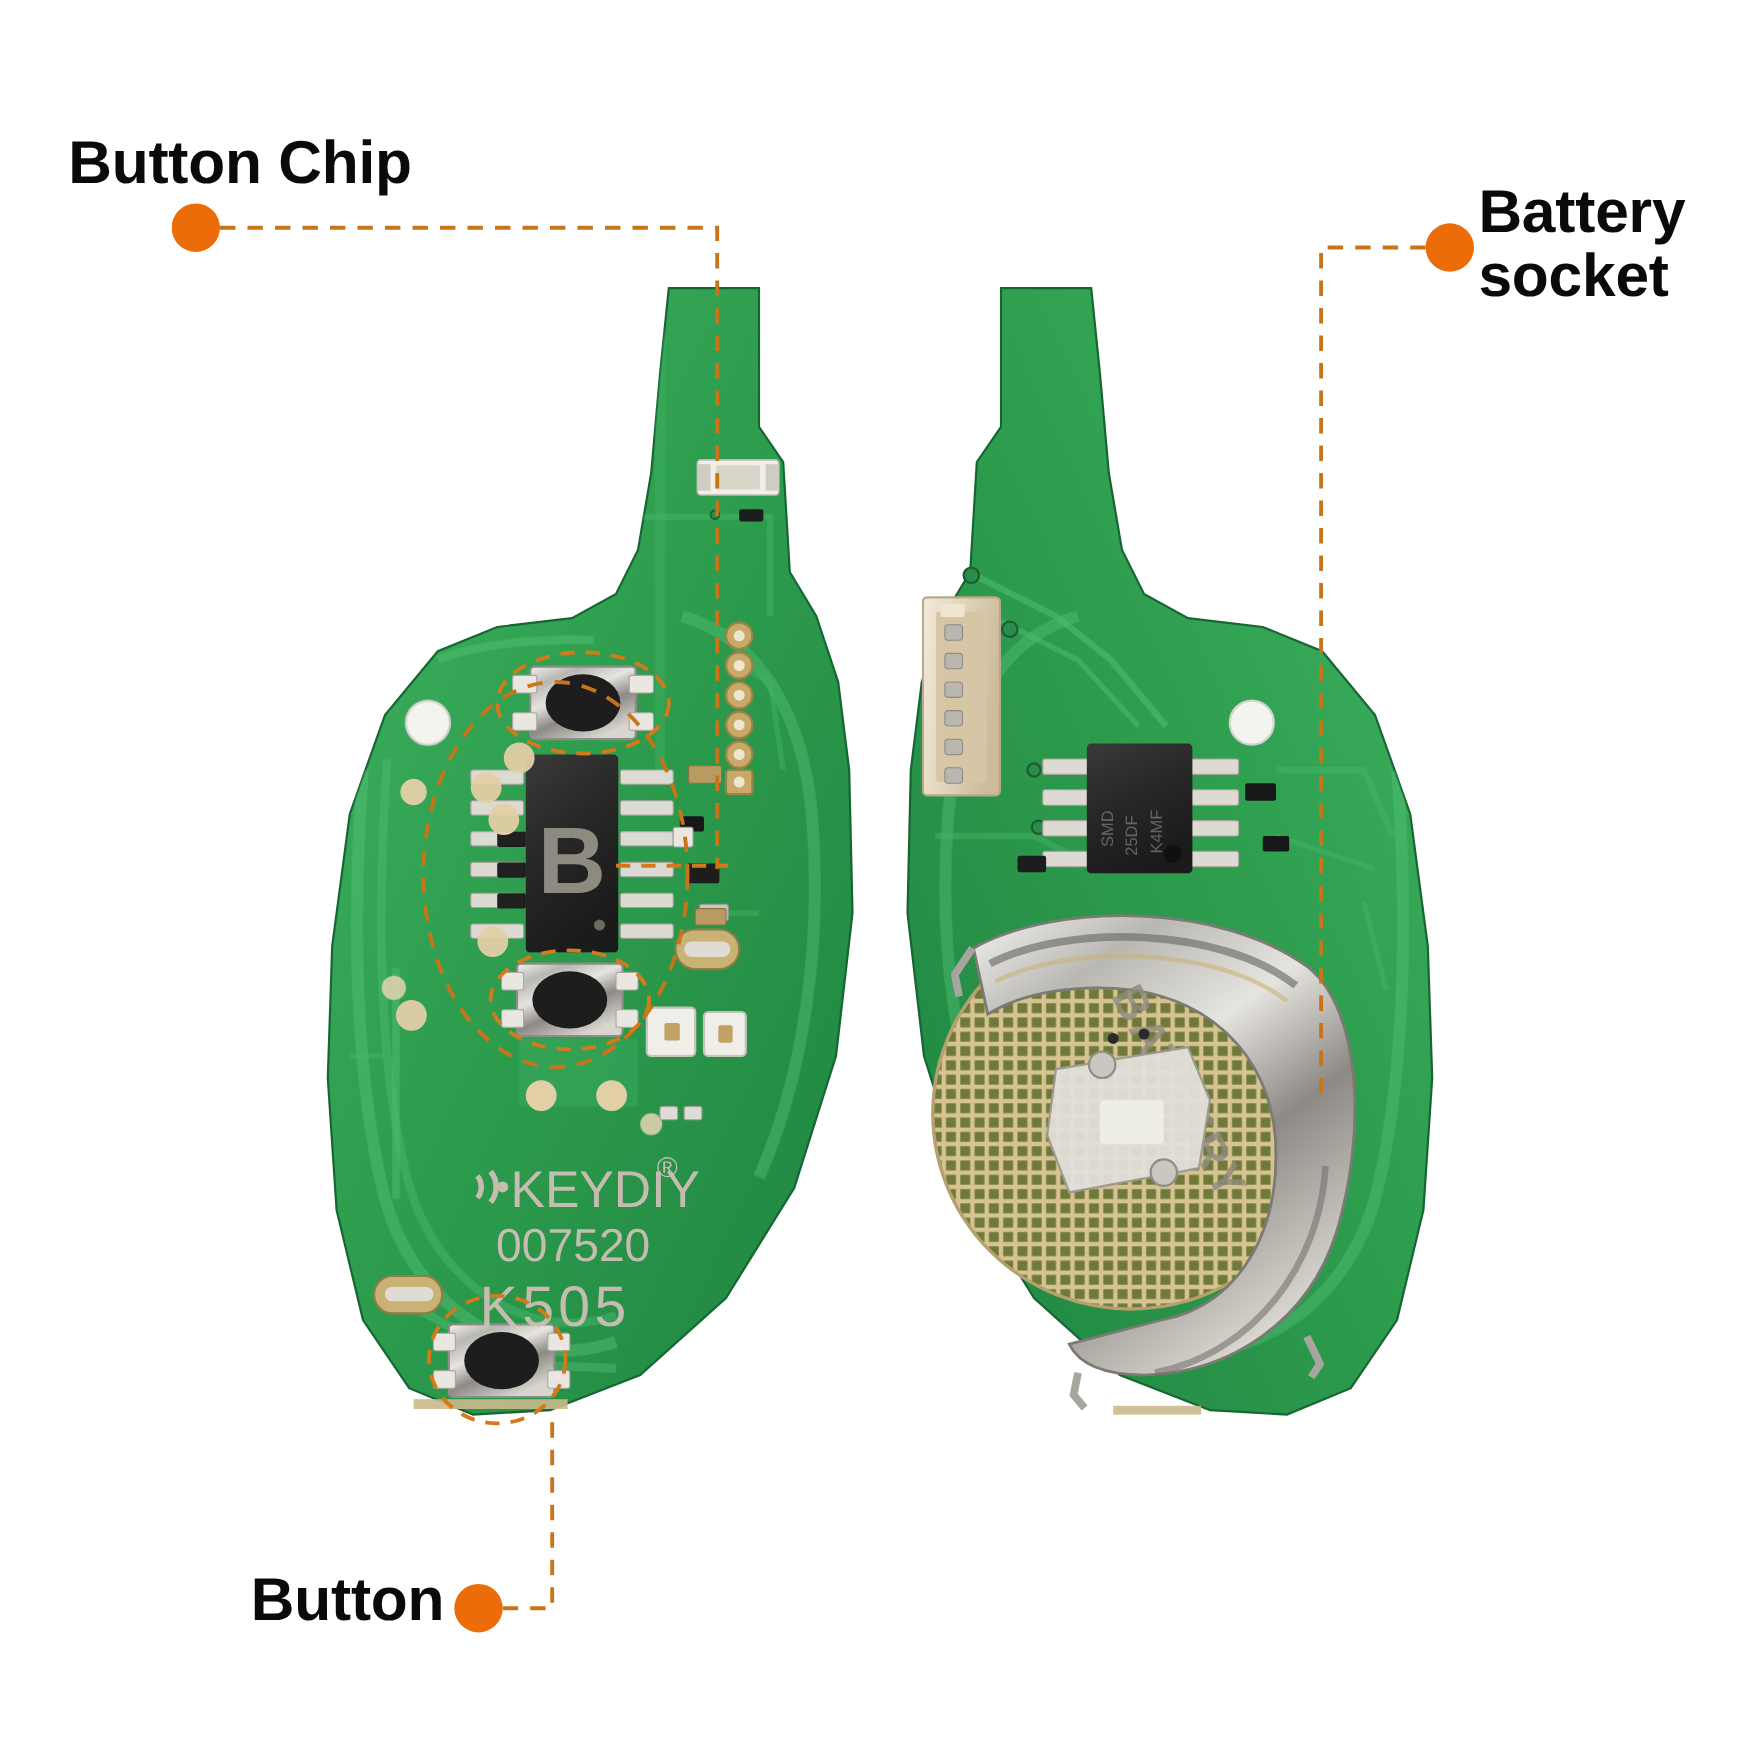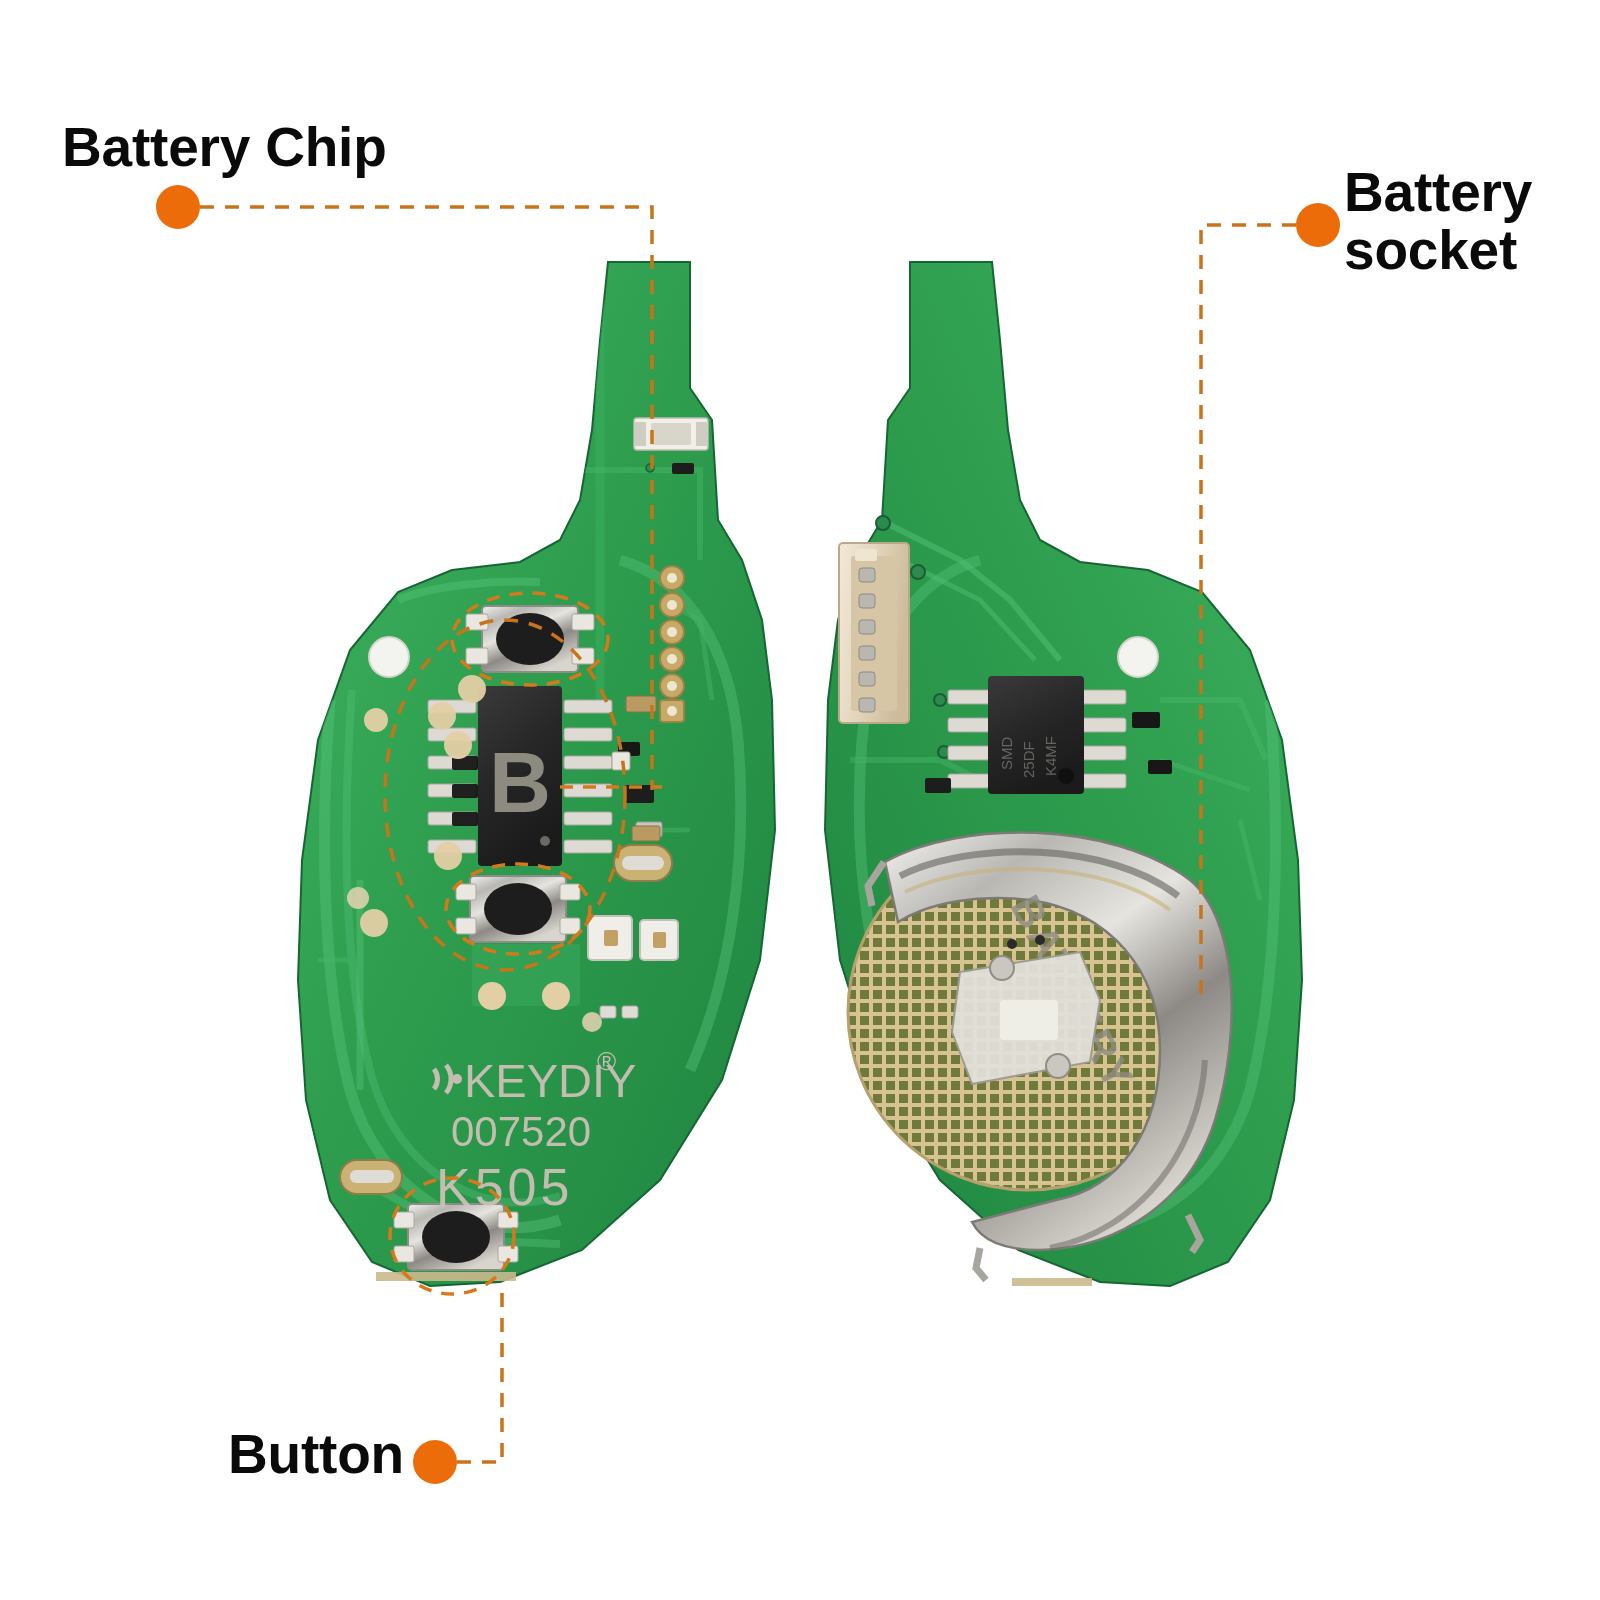--- a/index.html
+++ b/index.html
@@ -339,18 +339,18 @@
     <path d="M 1296 225 H 1201 V 1005" fill="none" stroke="#c8741b" stroke-width="3.5" stroke-dasharray="14 11"></path>
 
     <path d="M 457 1462 H 502 V 1292" fill="none" stroke="#c8741b" stroke-width="3.5" stroke-dasharray="14 11"></path>
 
     <circle cx="178" cy="207" r="22" fill="#ed6c0a"></circle>
     <circle cx="1318" cy="225" r="22" fill="#ed6c0a"></circle>
     <circle cx="435" cy="1462" r="22" fill="#ed6c0a"></circle>
   </g>
 </svg>
 
-<div class="callout-label" id="lbl-control">Battery Chip</div>
+<div class="callout-label" id="lbl-control">Button Chip</div>
 <div class="callout-label" id="lbl-battery">Battery
 socket</div>
 <div class="callout-label" id="lbl-button">Button</div>
 
 </div>
 
 </body></html>

